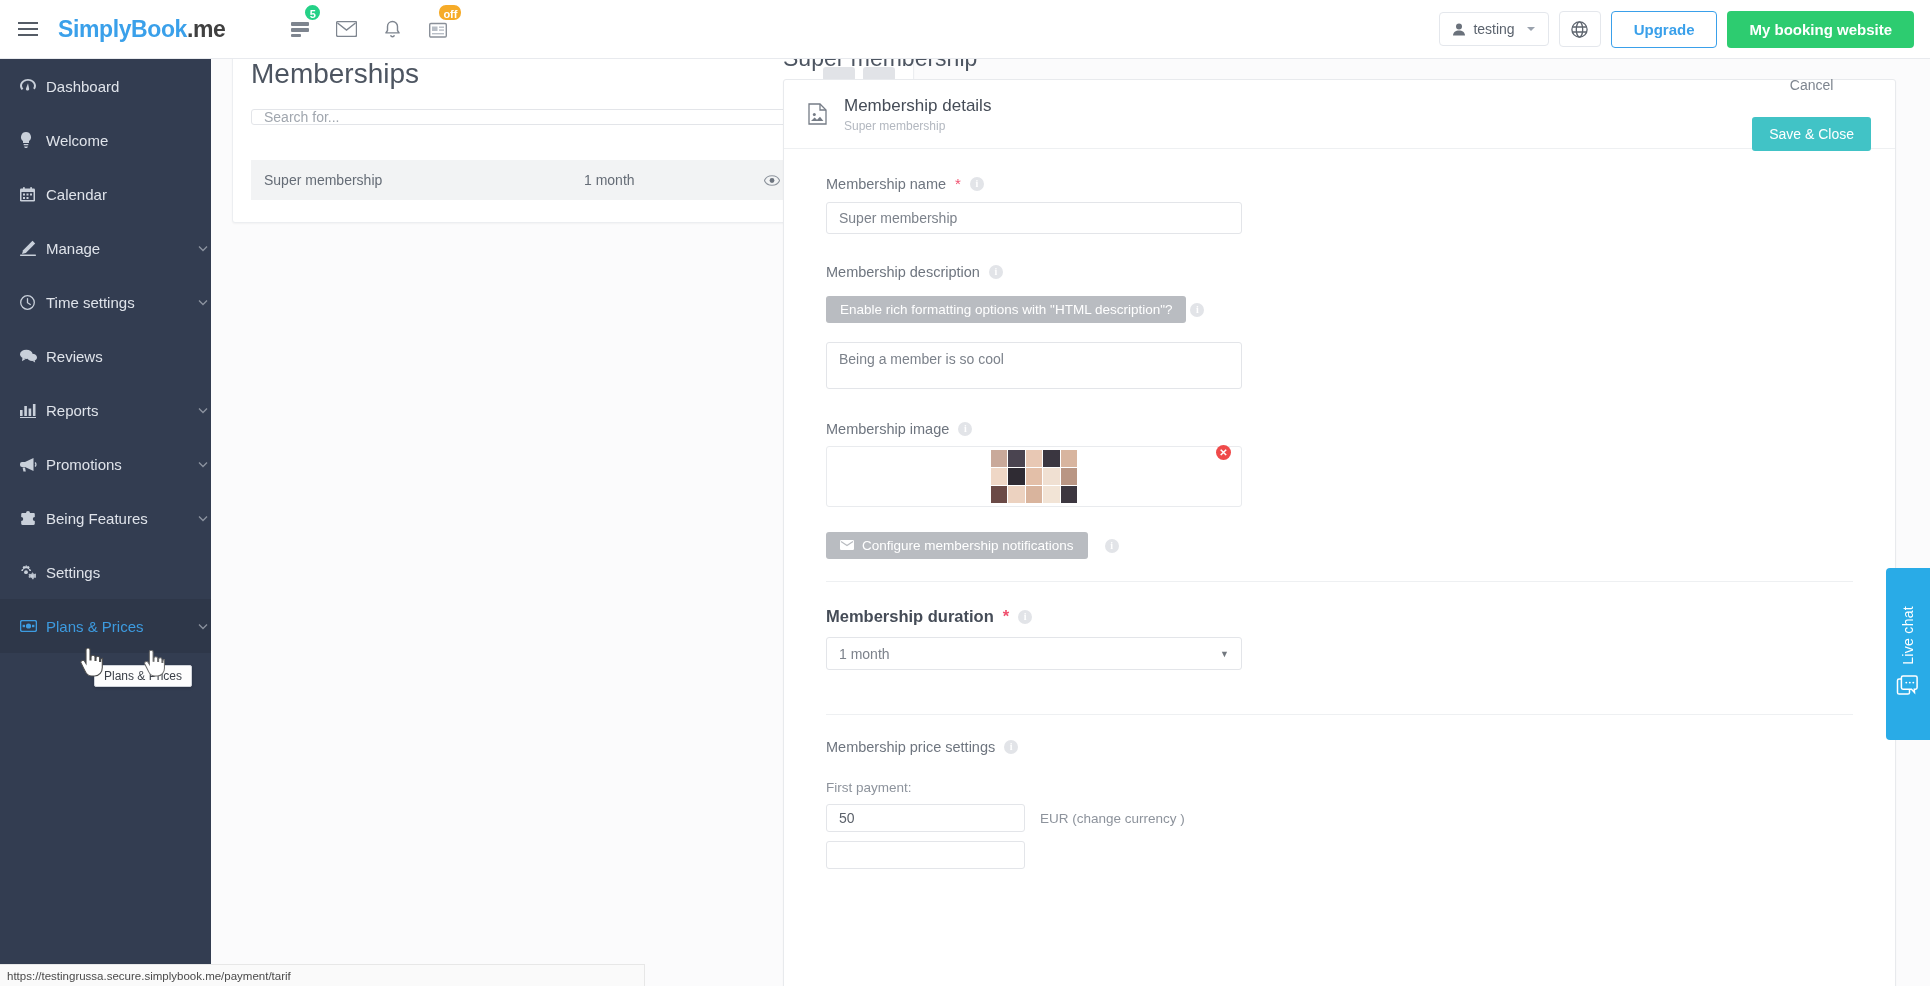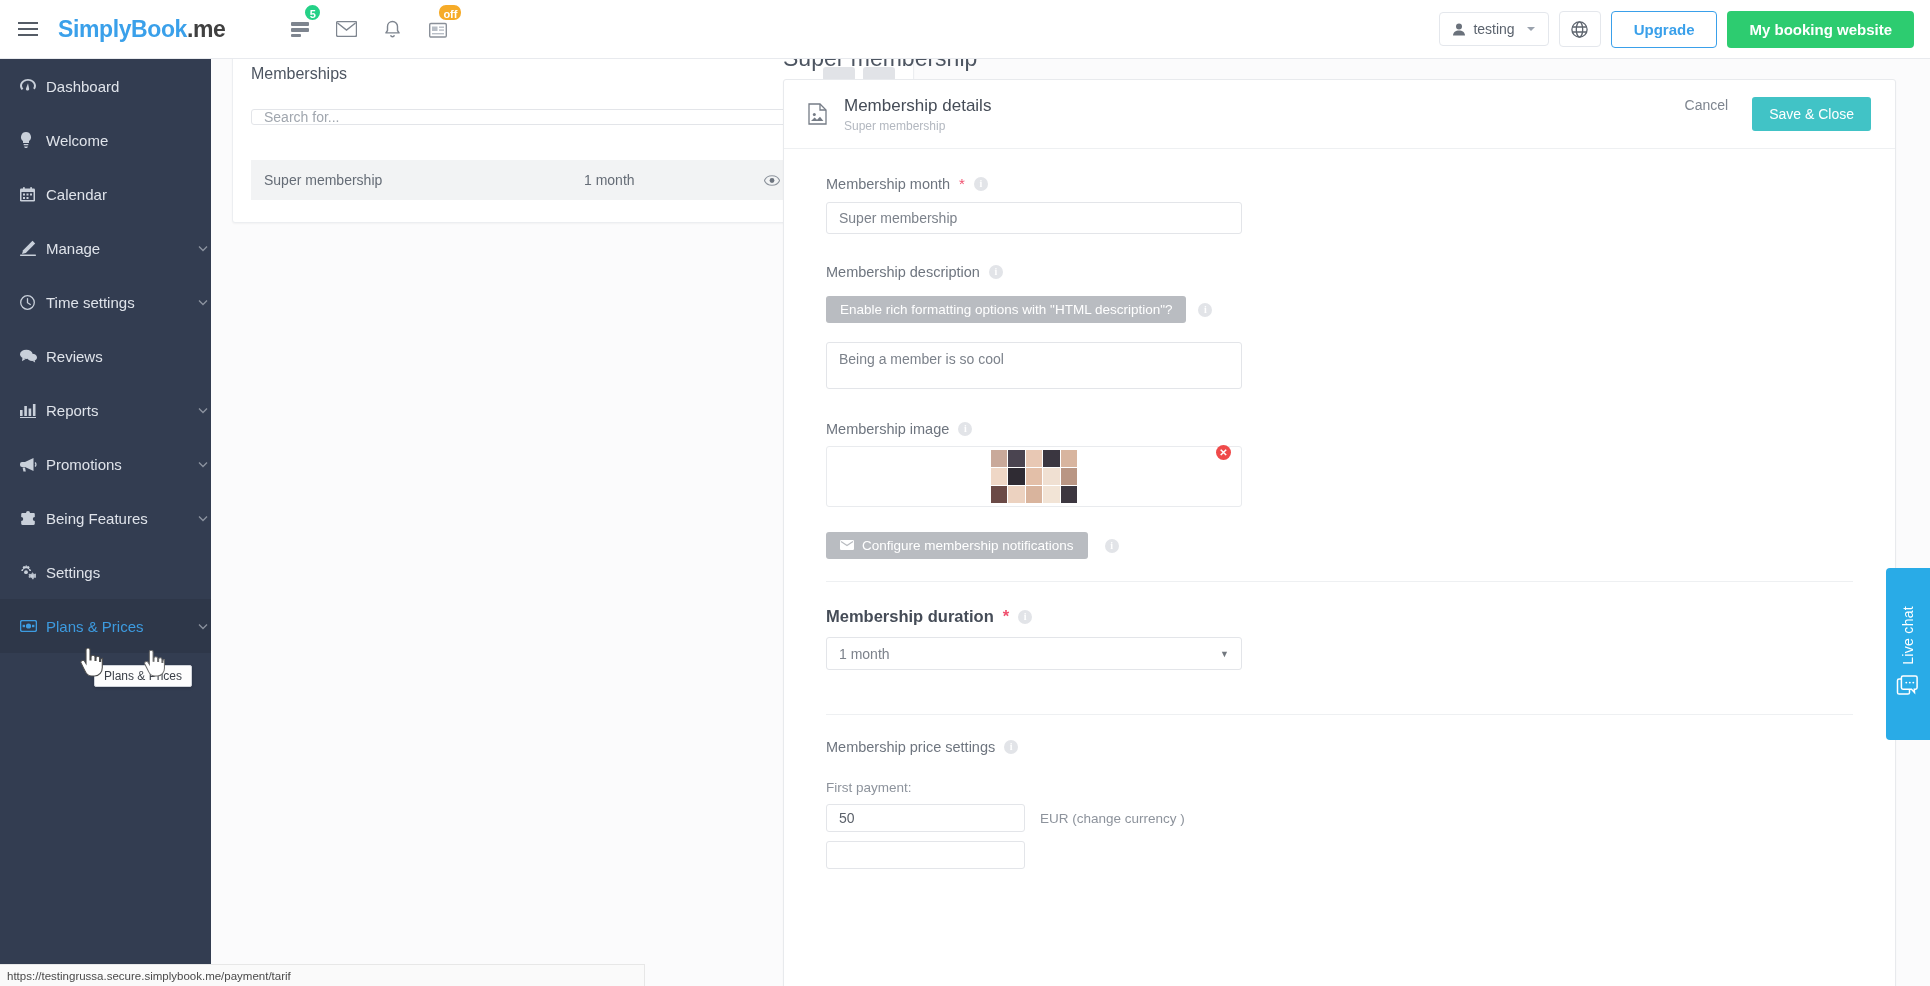--- a/index.html
+++ b/index.html
@@ -104,21 +104,21 @@
   }
 
   
   .list-card {
     position: absolute; left: 21px; top: -12px; width: 682px;
     background: #fff; border: 1px solid #eceef1; border-radius: 3px;
     box-shadow: 0 1px 2px rgba(0,0,0,.04);
     padding: 0 18px 22px 18px;
   }
   .list-head { display: flex; align-items: center; height: 52px; }
-  .list-title { font-size: 16px; color: #4d5561; font-weight: normal; }
+  .list-title { font-size: 28px; color: #4d5561; font-weight: normal; }
   .head-btns { margin-left: auto; display: flex; gap: 8px; }
   .ghost-btn { width: 32px; height: 14px; border-radius: 3px; background: #e1e3e7; cursor: pointer; }
   .search-row { display: flex; align-items: center; gap: 14px; margin-top: 4px; }
   .search-input {
     flex: 1 1 auto; height: 16px; border: 1px solid #e3e5e9; border-radius: 3px;
     padding: 0 12px; font-size: 14px; color: #8d939c; background: #fff;
     font-family: "Liberation Sans", sans-serif; outline: none;
   }
   .search-input::placeholder { color: #a0a6ae; }
   .sq-check { width: 23px; height: 25px; border: 1px solid #dcdfe4; border-radius: 3px; background: #fff; cursor: pointer; flex: 0 0 23px; }
@@ -140,21 +140,21 @@
     background: #fff; border: 1px solid #e8eaed; border-radius: 3px;
     box-shadow: 0 1px 2px rgba(0,0,0,.04);
   }
   .detail-head {
     display: flex; align-items: center; height: 69px;
     padding: 0 24px 0 24px; border-bottom: 1px solid #eef0f2;
   }
   .detail-head .dh-icon { margin-right: 17px; color: #6b727c; display: flex; }
   .dh-titles .dh-t1 { font-size: 17px; color: #454c57; }
   .dh-titles .dh-t2 { font-size: 12px; color: #b3b8c0; margin-top: 3px; }
-  .dh-actions { margin-left: auto; display: flex; gap: 24px; }
+  .dh-actions { margin-left: auto; display: flex; align-items: center; gap: 24px; flex-direction: column; }
   .cancel-link { font-size: 14px; color: #7e858f; cursor: pointer; }
   .save-btn {
     padding: 9px 17px; border-radius: 3px; background: #41c3c6; color: #fff;
     font-size: 14px; border: none; cursor: pointer; font-family: "Liberation Sans", sans-serif;
   }
 
   .form-body { padding: 26px 42px 0 42px; }
   .fld-label { font-size: 14.5px; color: #6e757f; display: flex; align-items: center; gap: 9px; }
   .fld-label .req { color: #f0506e; font-size: 15px; }
   .info-dot {
@@ -509,32 +509,32 @@
       <div class="dh-actions">
         <span class="cancel-link">Cancel</span>
         <button class="save-btn">Save &amp; Close</button>
       </div>
     </div>
 
     <div class="form-body">
 
       
       <div class="fld-label">
-        <span>Membership month</span>
+        <span>Membership name</span>
         <span class="req">*</span>
         <span class="info-dot">i</span>
       </div>
       <input class="text-input" value="Super membership" style="">
 
       
       <div class="fld-label" style="margin-top:30px;">
         <span>Membership description</span>
         <span class="info-dot">i</span>
       </div>
-      <div style="display:flex; align-items:center; gap:12px; margin-top:16px;">
+      <div style="display:flex; align-items:center; gap:4px; margin-top:16px;">
         <button class="gray-pill">Enable rich formatting options with "HTML description"?</button>
         <span class="info-dot">i</span>
       </div>
       <textarea class="textarea-box" style="margin-top: 19px;">Being a member is so cool</textarea>
 
       
       <div class="fld-label" style="margin-top:28px;">
         <span>Membership image</span>
         <span class="info-dot">i</span>
       </div>

